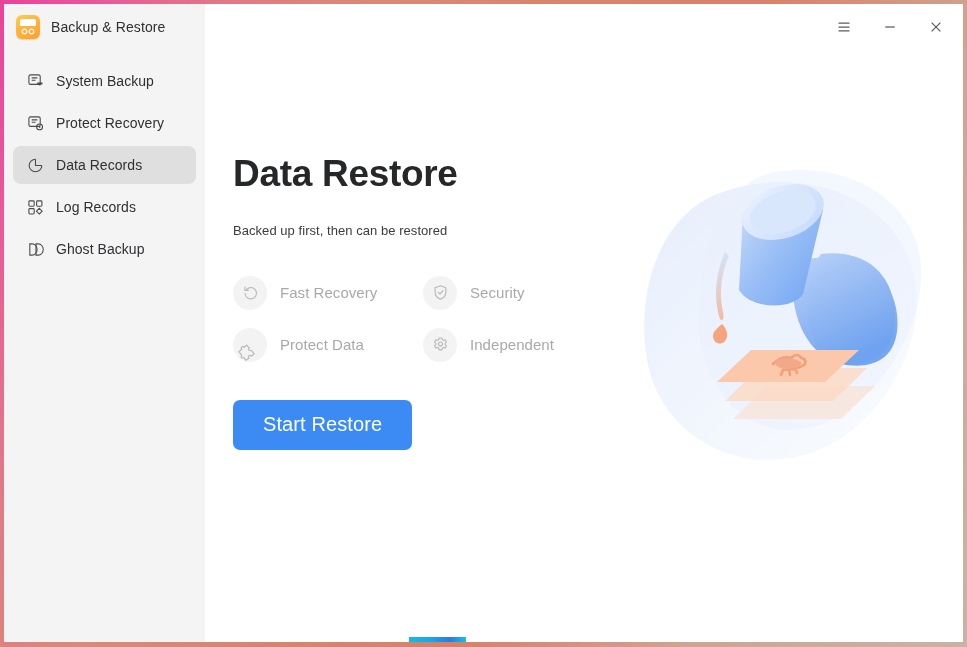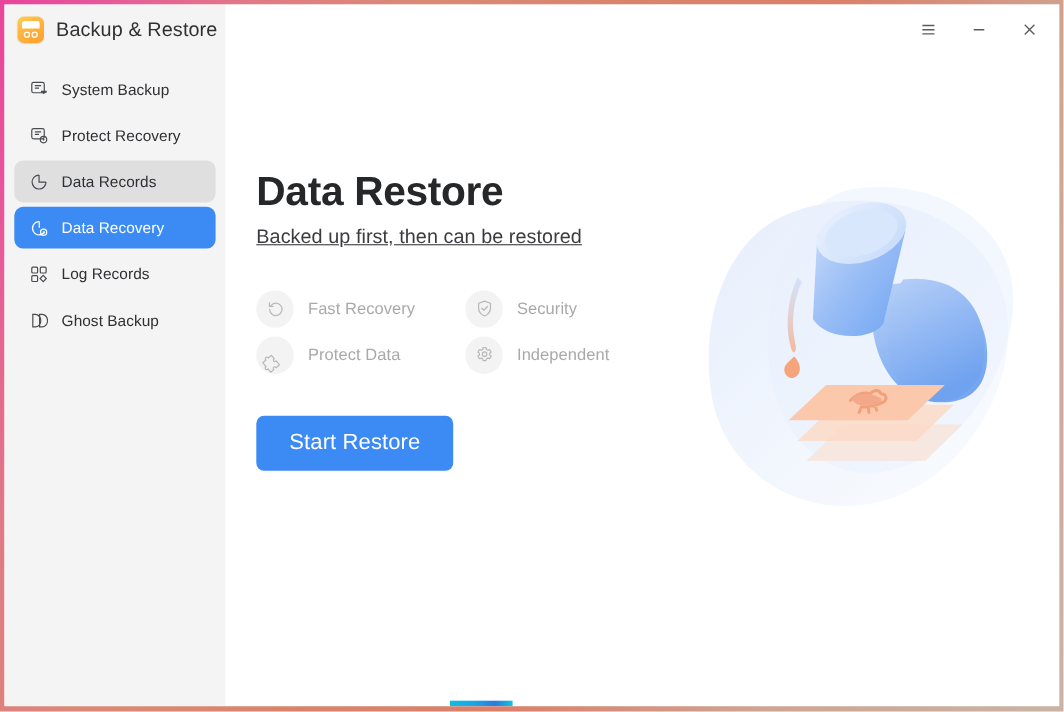--- a/index.html
+++ b/index.html
@@ -73,21 +73,21 @@
     background: #ffffff;
     border-radius: 2px 2px 0 0;
   }
   .app-icon .loop {
     position: absolute;
     left: 5px; top: 13px;
     width: 14px; height: 7px;
     color: #ffffff;
   }
   #brand-title {
-    font-size: 18px;
+    font-size: 14px;
     color: #2f3033;
     letter-spacing: .1px;
   }
 
   #nav {
     margin-top: 12px;
     padding: 0 9px;
   }
   .nav-item {
     display: flex;
@@ -140,32 +140,31 @@
     width: 380px;
   }
   #page-title {
     font-size: 37px;
     font-weight: bold;
     color: #262729;
     letter-spacing: -0.3px;
     line-height: 1.1;
   }
   #page-subtitle {
-    margin-top: 10px;
-    font-size: 18px;
+    margin-top: 28px;
+    font-size: 13px;
     color: #3b3c3f;
     letter-spacing: .05px;
-    text-decoration: underline;
   }
 
   #features {
     margin-top: 38px;
     display: grid;
     grid-template-columns: 190px 190px;
-    row-gap: 8px;
+    row-gap: 18px;
   }
   .feature {
     display: flex;
     align-items: center;
     gap: 13px;
   }
   .feature-icon {
     width: 34px; height: 34px;
     flex: 0 0 34px;
     border-radius: 50%;
@@ -251,31 +250,20 @@
         <div class="nav-item hovered">
           <span class="nav-icon">
             <svg width="17" height="17" viewBox="0 0 18 18" fill="none" stroke="currentColor" stroke-width="1.15">
               <path d="M9 2.3a6.7 6.7 0 1 0 6.7 6.7"></path>
               <path d="M9 2.3v6.7h6.7"></path>
             </svg>
           </span>
           <span class="nav-label">Data Records</span>
         </div>
 
-        <div class="nav-item active">
-          <span class="nav-icon">
-            <svg width="17" height="17" viewBox="0 0 18 18" fill="none" stroke="currentColor" stroke-width="1.15">
-              <path d="M9.2 2.6a6.4 6.4 0 1 0 5.4 9.7"></path>
-              <path d="M9.2 2.6v5.9"></path>
-              <circle cx="13.4" cy="12.8" r="3"></circle>
-              <circle cx="13.4" cy="12.8" r="0.85" fill="currentColor" stroke="none"></circle>
-            </svg>
-          </span>
-          <span class="nav-label">Data Recovery</span>
-        </div>
 
         <div class="nav-item">
           <span class="nav-icon">
             <svg width="17" height="17" viewBox="0 0 18 18" fill="none" stroke="currentColor" stroke-width="1.15">
               <rect x="2" y="2" width="5.6" height="5.6" rx="1"></rect>
               <rect x="10.2" y="2" width="5.6" height="5.6" rx="1"></rect>
               <rect x="2" y="10.2" width="5.6" height="5.6" rx="1"></rect>
               <path d="M13 9.9l3 3-3 3-3-3z"></path>
             </svg>
           </span>

